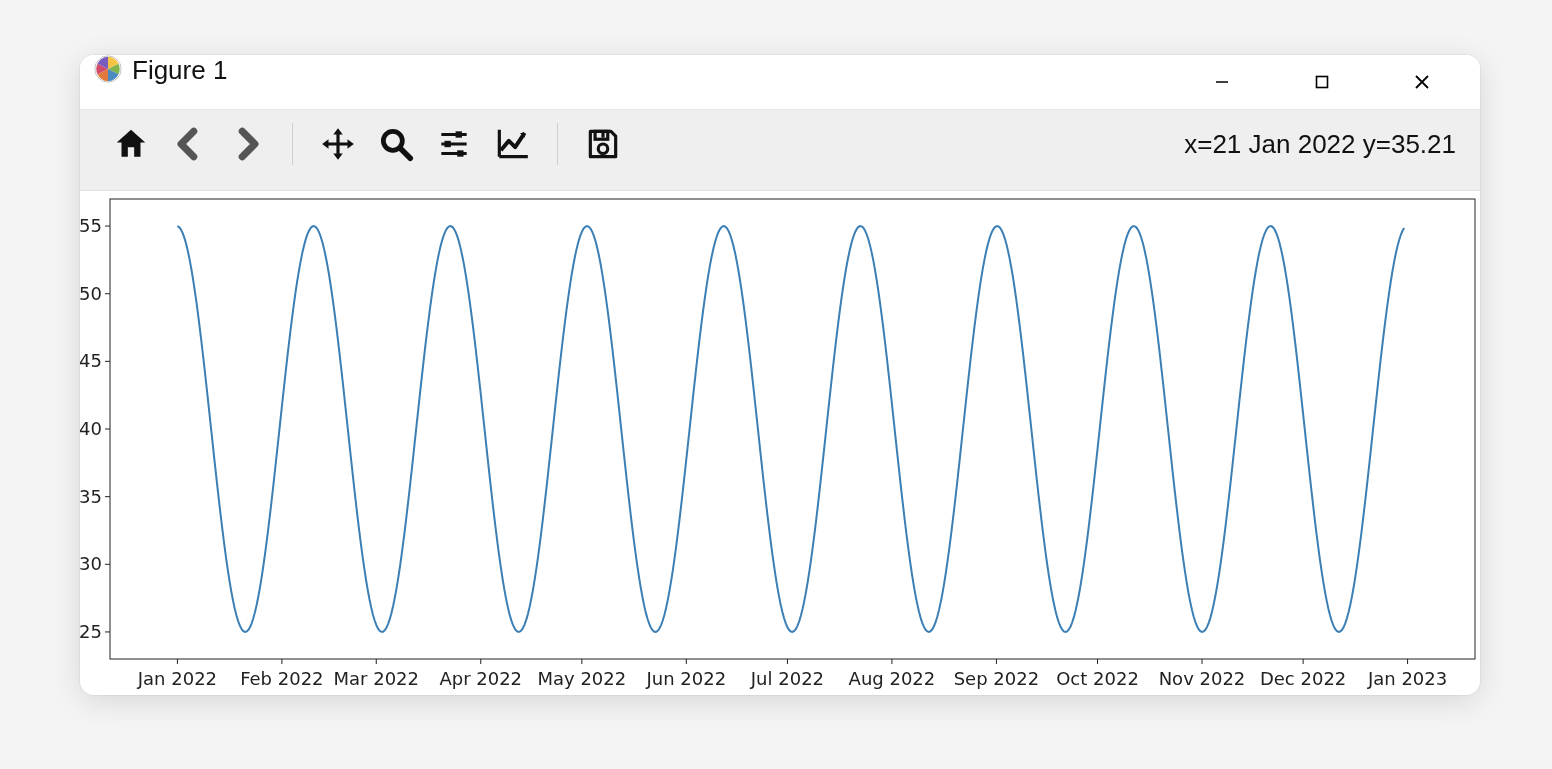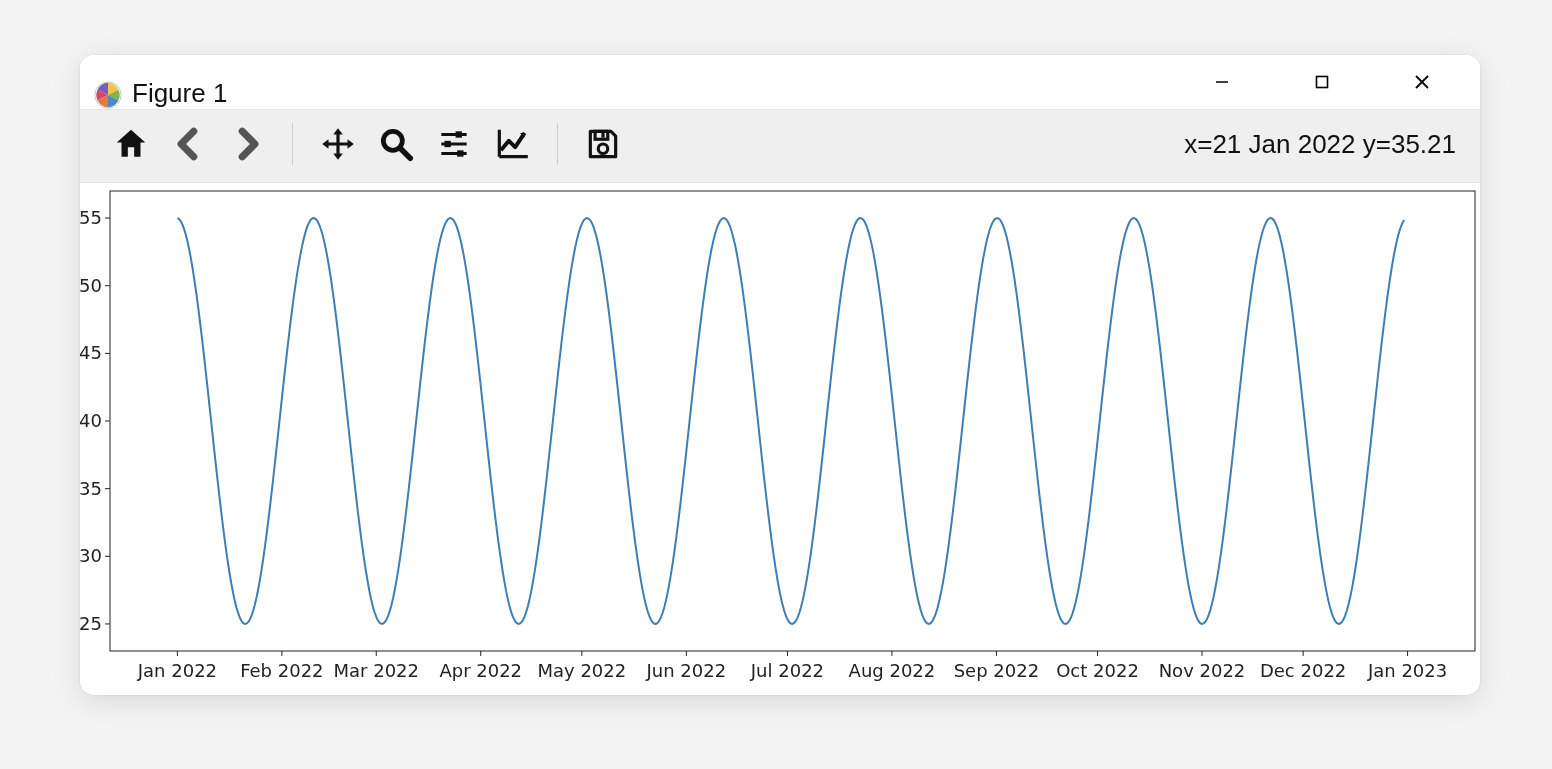--- a/index.html
+++ b/index.html
@@ -20,21 +20,21 @@
     background: #fff;
     border-radius: 14px;
     box-shadow: 0 6px 30px rgba(0,0,0,0.12), 0 0 0 1px rgba(0,0,0,0.04);
     display: flex;
     flex-direction: column;
     overflow: hidden;
   }
   .titlebar {
     height: 54px;
     display: flex;
-    align-items: flex-end;
+    align-items: flex-start;
     padding: 0 8px 0 14px;
     background: #fff;
   }
   .titlebar .app-icon {
     width: 28px;
     height: 28px;
     margin-right: 10px;
   }
   .titlebar .title {
     font-size: 26px;
@@ -51,21 +51,21 @@
     color: #000;
   }
   .win-btn svg { width: 16px; height: 16px; }
   .toolbar {
     height: 68px;
     background: #efefef;
     border-top: 1px solid #e6e6e6;
     border-bottom: 1px solid #e0e0e0;
     display: flex;
     align-items: center;
-    padding: 0 18px 4px 12px;
+    padding: 0 18px 12px 12px;
   }
   .tool-group {
     display: flex;
     align-items: center;
     height: 100%;
     padding: 0 10px;
   }
   .tool-sep {
     width: 1px;
     height: 42px;

